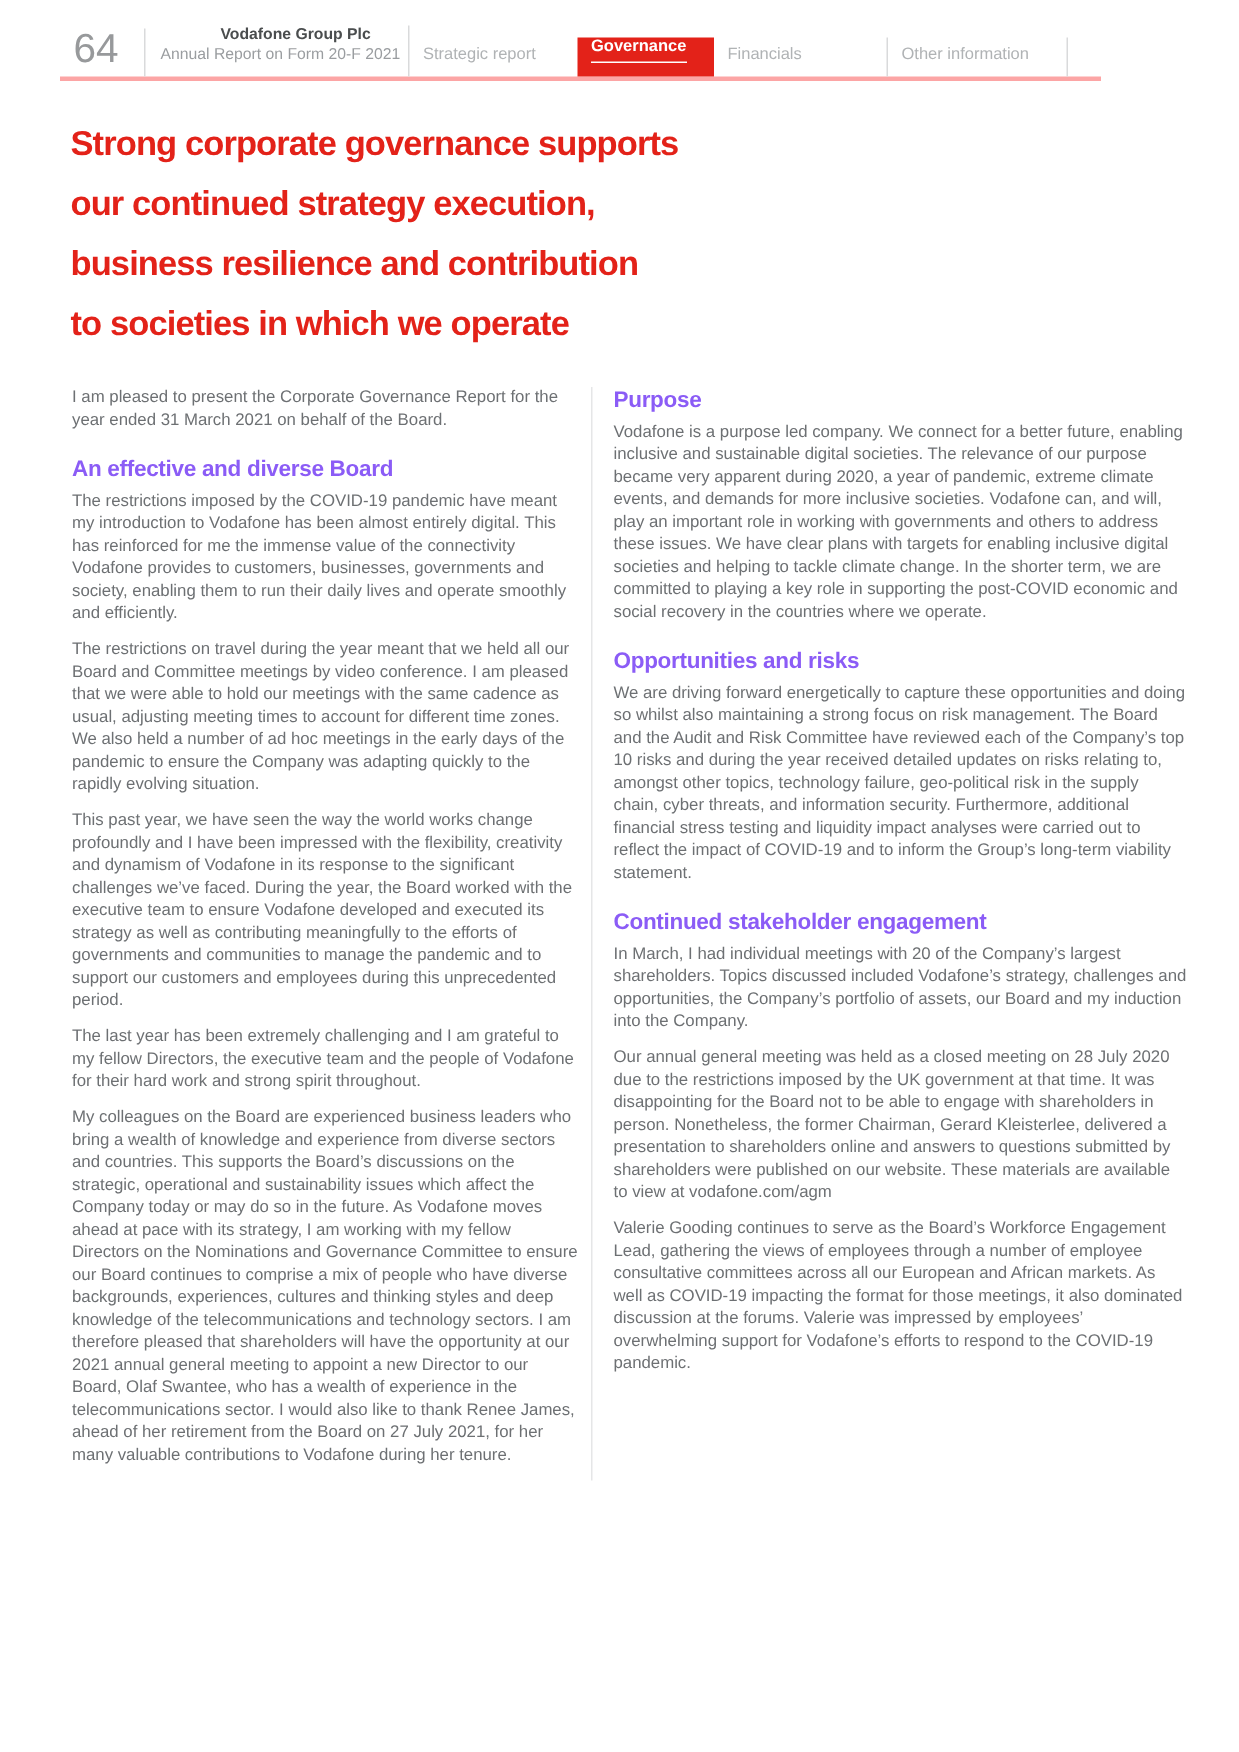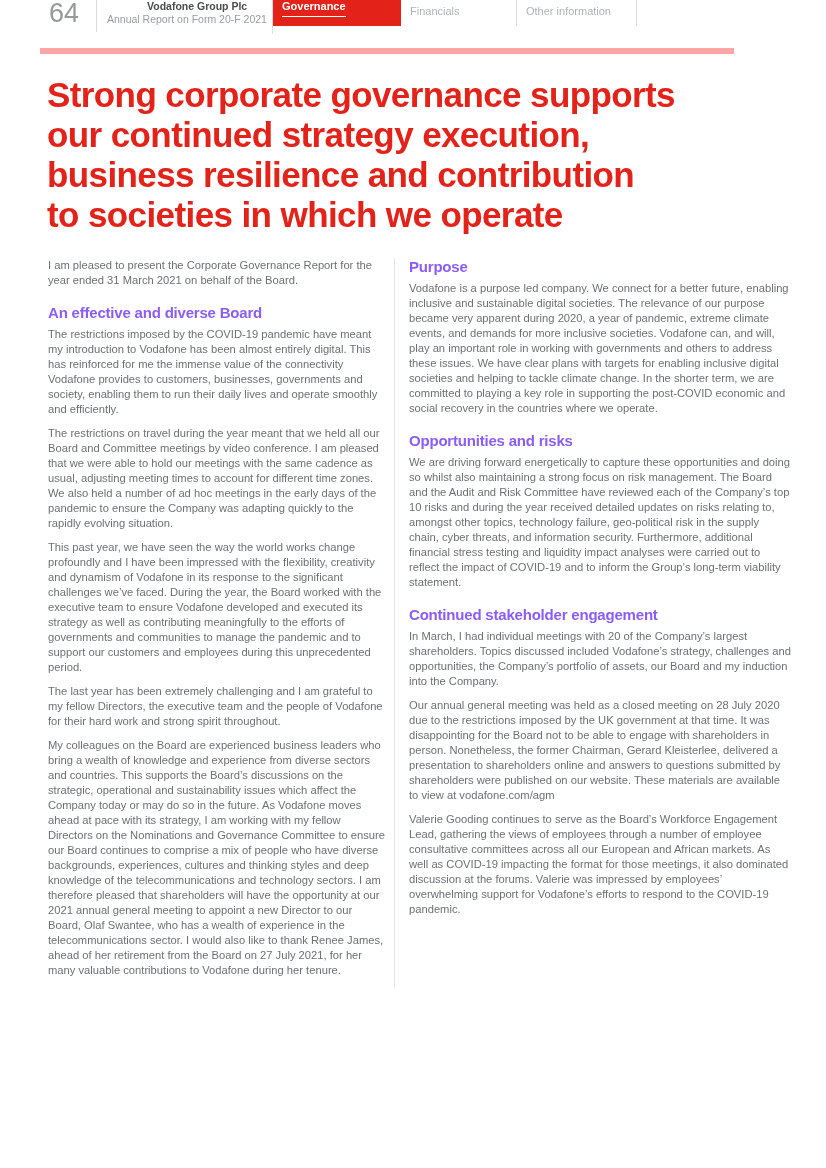--- a/index.html
+++ b/index.html
@@ -9,22 +9,22 @@
     font-family: "Liberation Sans", sans-serif;
     color: #6d7073;
     overflow: hidden;
   }
   .page { width: 826px; height: 1168px; position: relative; background: #fff; }
 
   
   .topbar {
     margin-left: 40px;
     width: 694px; height: 54px;
-    display: flex; align-items: flex-start;
-    border-bottom: 6px solid #fca5a5;
+    display: flex; align-items: flex-end;
+    border-bottom: 3px solid #fca5a5;
   }
   .cell { display: flex; }
   .pagenum {
     width: 57px;
     align-items: flex-end;
     padding: 0 0 5px 9px;
     font-size: 27px; font-weight: 400; color: #97999b;
     border-right: 1px solid #d9dadb;
     line-height: 1;
   }
@@ -38,39 +38,39 @@
   .brand2 { font-size: 10.5px; color: #9a9da0; line-height: 13px; }
   .tabs { display: flex; flex: 1; }
   .tab {
     display: flex; align-items: flex-end;
     padding: 0 0 9px 9px;
     font-size: 11px; color: #b0b3b5;
     cursor: pointer;
   }
   .tab-strategic { width: 112px; }
   .tab-governance {
-    width: 128px;
+    width: 91px;
     background: #e32219; color: #ffffff; font-weight: bold;
   }
   .tab-governance .u { border-bottom: 1.5px solid #ffffff; padding-bottom: 4px; }
   .tab-financials { width: 115px; }
   .tab-other {
     width: 121px;
     border-left: 1px solid #d9dadb; border-right: 1px solid #d9dadb;
   }
 
   
   .kicker {
     margin: 16px 0 0 48px;
     font-size: 19px; font-weight: bold; color: #4f5254;
     letter-spacing: -0.2px;
   }
   .headline {
     margin: 21px 36px 0 47px;
-    font-size: 35px; line-height: 40px;
+    font-size: 23px; line-height: 40px;
     font-weight: bold; color: #e32219;
     letter-spacing: -0.6px;
   }
   .headline span { display: block; }
 
   
   .columns {
     display: flex;
     margin: 23px 34px 0 48px;
   }
@@ -98,20 +98,23 @@
 
 <div class="page">
 
   <header class="topbar">
     <div class="cell pagenum">64</div>
     <div class="cell brand">
       <div class="brand1">Vodafone Group Plc</div>
       <div class="brand2">Annual Report on Form 20-F 2021</div>
     </div>
     <nav class="tabs">
+      <div class="tab tab-strategic">
+        <span>Strategic report</span>
+      </div>
       <div class="tab tab-governance">
         <span class="u">Governance</span>
       </div>
       <div class="tab tab-financials">
         <span>Financials</span>
       </div>
       <div class="tab tab-other">
         <span>Other information</span>
       </div>
     </nav>

